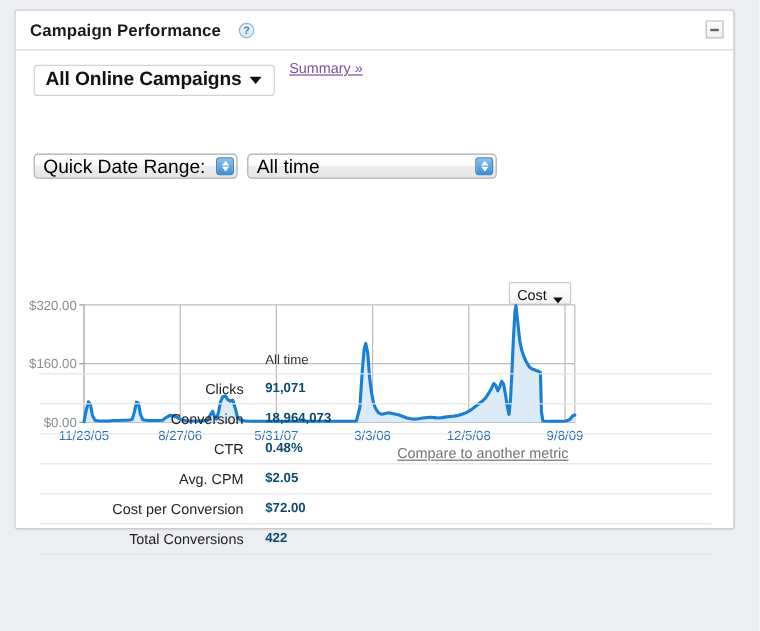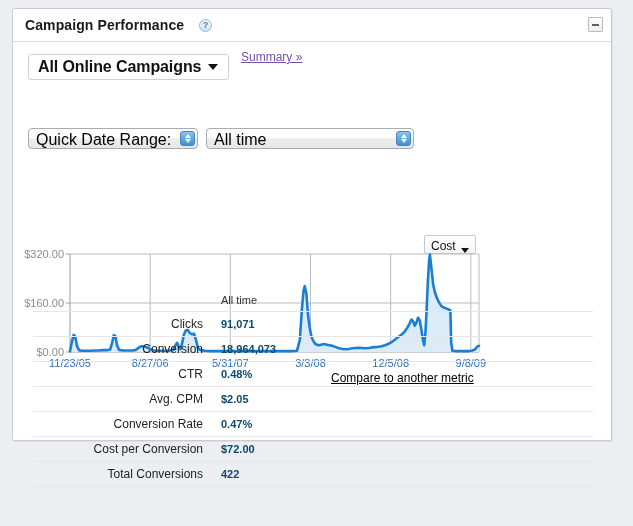--- a/index.html
+++ b/index.html
@@ -192,21 +192,21 @@
     border-top-width: 5px;
   }
 
   .chart-svg { position: absolute; left: 0; top: 0; }
 
   .compare-link {
     position: absolute;
     left: 318px;
     top: 257px;
     font-size: 12px;
-    color: #000000;
+    color: #737373;
     text-decoration: underline;
     cursor: pointer;
   }
 
   
   .stats-table {
     position: absolute;
     left: 20px;
     top: 280px;
     width: 560px;
@@ -325,24 +325,20 @@
         </tr>
         <tr>
           <td class="col-label">CTR</td>
           <td class="col-value">0.48%</td>
         </tr>
         <tr>
           <td class="col-label">Avg. CPM</td>
           <td class="col-value">$2.05</td>
         </tr>
         <tr>
-          <td class="col-label">Conversion Rate</td>
-          <td class="col-value">0.47%</td>
-        </tr>
-        <tr>
           <td class="col-label">Cost per Conversion</td>
           <td class="col-value">$72.00</td>
         </tr>
         <tr>
           <td class="col-label">Total Conversions</td>
           <td class="col-value">422</td>
         </tr>
       </tbody>
   </table>
 

